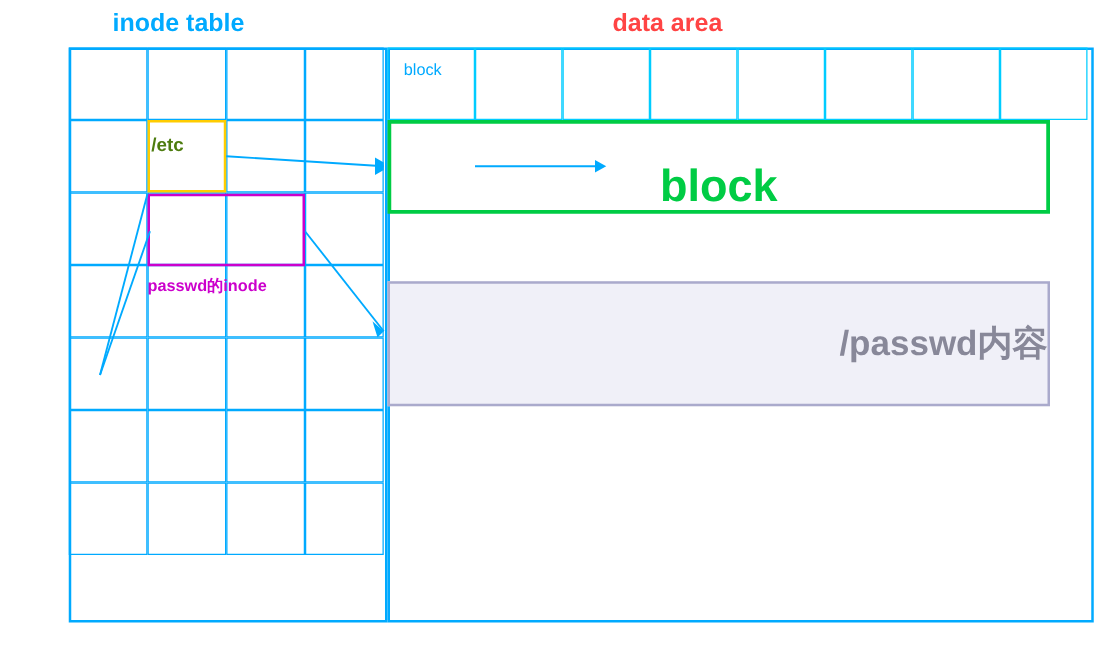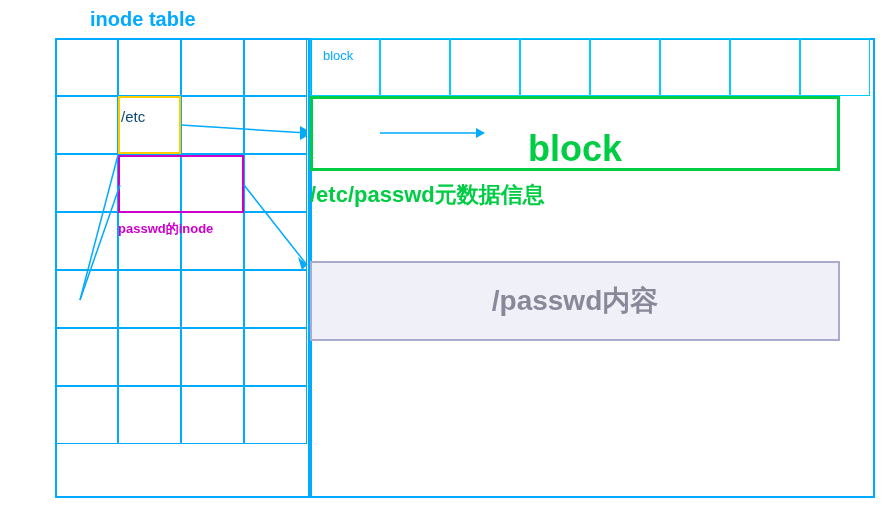--- a/index.html
+++ b/index.html
@@ -77,23 +77,23 @@
       height: 58px;
       border: 2.5px solid #ffcc00;
       background: transparent;
       z-index: 10;
     }
 
     .etc-label {
       position: absolute;
       top: 108px;
       left: 121px;
-      color: #0c4a6e;
+      color: #4d7c0f;
       font-size: 15px;
-      font-weight: normal;
+      font-weight: bold;
       z-index: 11;
       text-align: center;
     }
 
     
     .passwd-inode-cell {
       position: absolute;
       top: 155px;
       left: 118px;
       width: 126px;
@@ -180,28 +180,27 @@
       font-weight: bold;
       z-index: 11;
     }
 
     
     .content-box {
       position: absolute;
       top: 225px;
       left: 310px;
       width: 530px;
-      height: 80px;
+      height: 100px;
       border: 2px solid #aaaacc;
       background: #f0f0f8;
       z-index: 10;
       display: flex;
       align-items: center;
-      justify-content: center;
-      margin-top: 36px;
+      justify-content: flex-end;
     }
 
     .content-label {
       color: #888899;
       font-size: 28px;
       font-weight: bold;
     }
 
     
     .arrows-svg {
@@ -214,20 +213,21 @@
       z-index: 20;
     }
 
   </style>
 </head>
 <body>
 
 <div class="diagram-container">
 
   <div class="label-inode">inode table</div>
+  <div class="label-data">data area</div>
 
   <div class="inode-outer"></div>
 
   <div class="inode-grid">
     <div class="grid-row">
       <div class="grid-cell"></div>
       <div class="grid-cell"></div>
       <div class="grid-cell"></div>
       <div class="grid-cell"></div>
     </div>
@@ -287,21 +287,20 @@
     <div class="sector-cell"></div>
     <div class="sector-cell"></div>
     <div class="sector-cell"></div>
     <div class="sector-cell"></div>
   </div>
 
   <div class="block-box">
     <span class="block-label">block</span>
   </div>
 
-  <div class="metadata-label">/etc/passwd元数据信息</div>
 
   <div class="content-box">
     <span class="content-label">/passwd内容</span>
   </div>
 
   <svg class="arrows-svg">
 
     <line x1="181" y1="125" x2="307" y2="133" stroke="#00aaff" stroke-width="1.5"></line>
     <polygon points="307,130 300,126 300,140 307,136" fill="#00aaff"></polygon>
 

